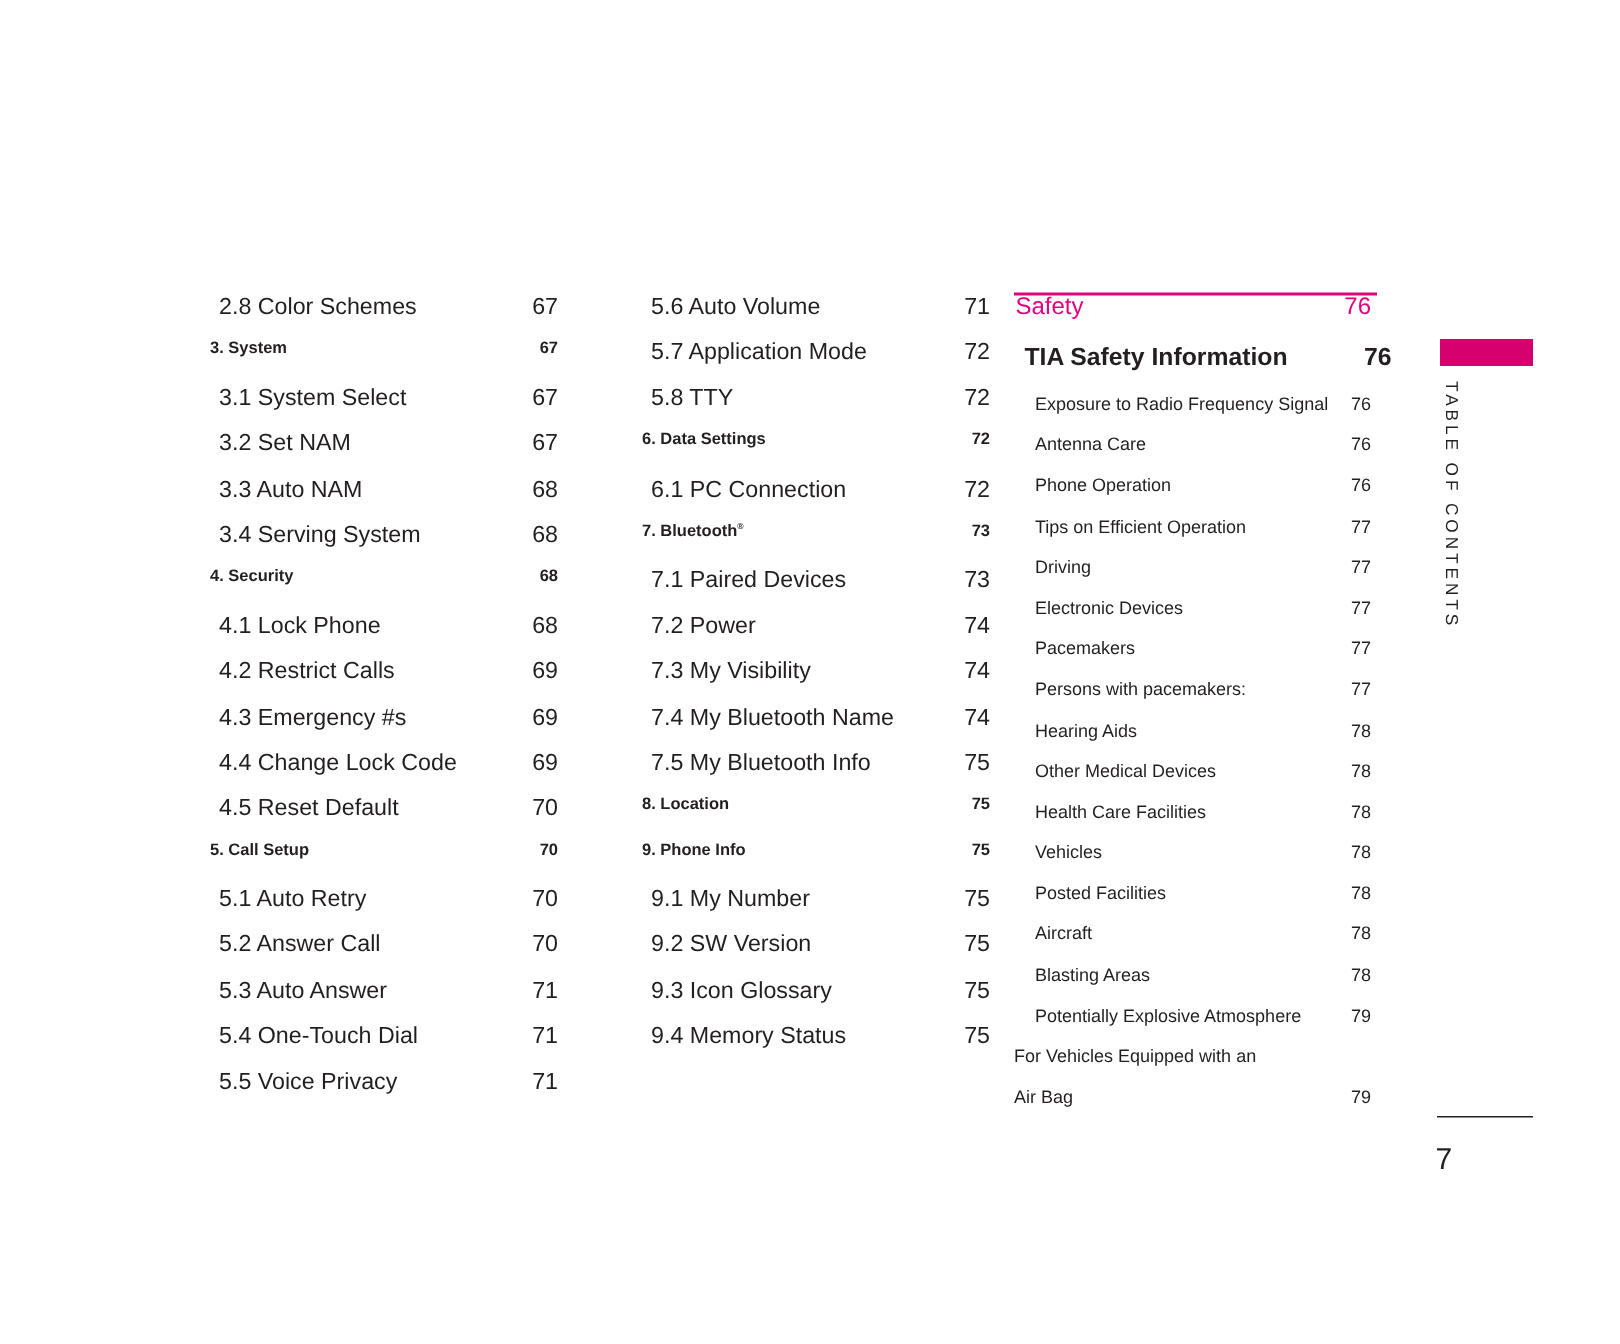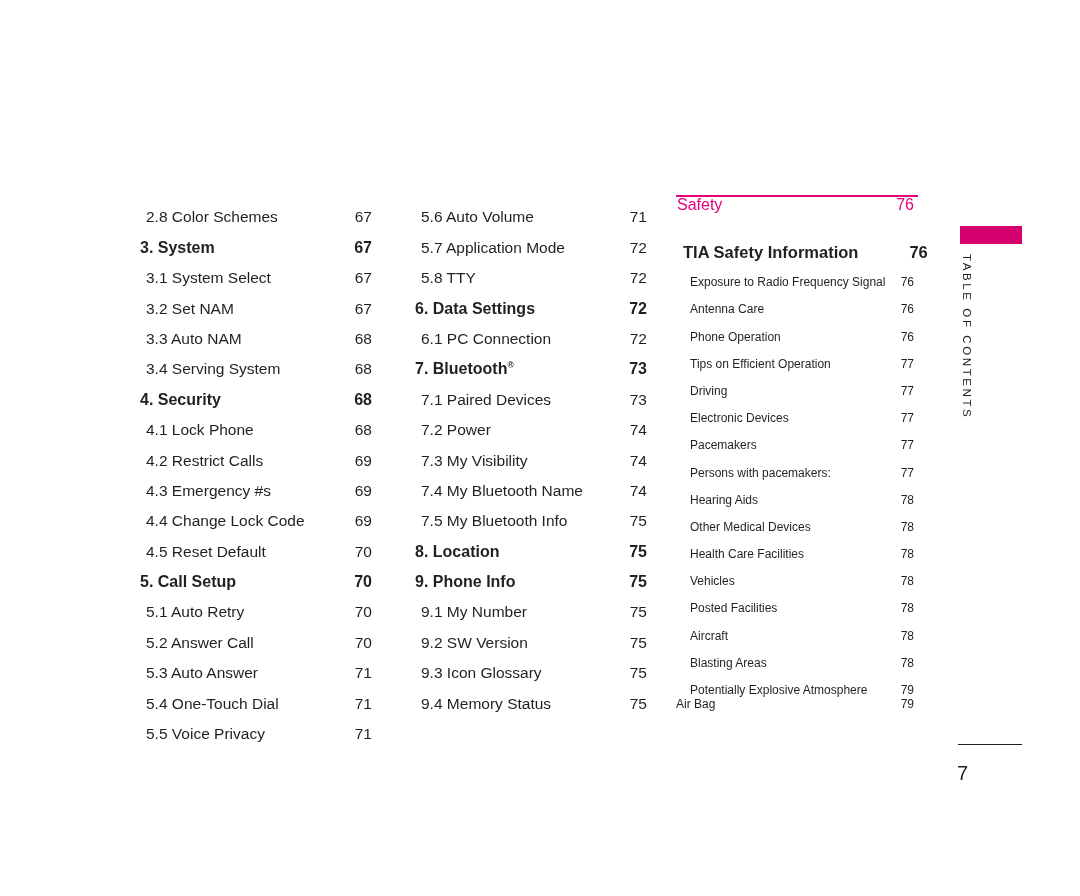--- a/index.html
+++ b/index.html
@@ -20,48 +20,48 @@
     position: absolute;
     inset: 0;
   }
 
   
   .col {
     position: absolute;
     top: 196px;
   }
   .col-1 { left: 140px; width: 232px; }
-  .col-2 { left: 415px; width: 232px; }
+  .col-2 { left: 428px; width: 232px; }
   .col-3 { left: 676px; width: 238px; }
 
   
   .row {
     display: flex;
-    align-items: flex-end;
+    align-items: flex-start;
     justify-content: space-between;
     white-space: nowrap;
   }
   .row .label { flex: 0 1 auto; }
   .row .pg {
     flex: 0 0 auto;
     text-align: right;
     margin-left: 8px;
   }
 
   
   .col-1 .row, .col-2 .row {
     height: 30.4px;
     font-size: 15.5px;
   }
   .col-1 .row.sub, .col-2 .row.sub {
     padding-left: 6px;
   }
   .col-1 .row.section, .col-2 .row.section {
     font-weight: bold;
-    font-size: 16px;
+    font-size: 11px;
     padding-left: 0;
   }
   .col-1 .row.section .pg, .col-2 .row.section .pg { font-weight: bold; }
 
   
   .col-3 .row {
     height: 27.2px;
     font-size: 12px;
   }
   .col-3 .row.sub { padding-left: 14px; }
@@ -380,20 +380,23 @@
       <div class="row sub">
         <span class="label"><span>Blasting Areas</span></span>
         <span class="pg">78</span>
       </div>
       <div class="row sub">
         <span class="label"><span>Potentially Explosive Atmosphere</span></span>
         <span class="pg">79</span>
       </div>
       <div class="row wrap">
         <div class="line">
+          <span class="label">For Vehicles Equipped with an</span>
+        </div>
+        <div class="line">
           <span class="label">Air Bag</span>
           <span class="pg">79</span>
         </div>
       </div>
     </div>
 
   <div class="side-tab">
     <div class="swatch"></div>
     <div class="tab-text-wrap">
       <div class="tab-text">TABLE OF CONTENTS</div>

